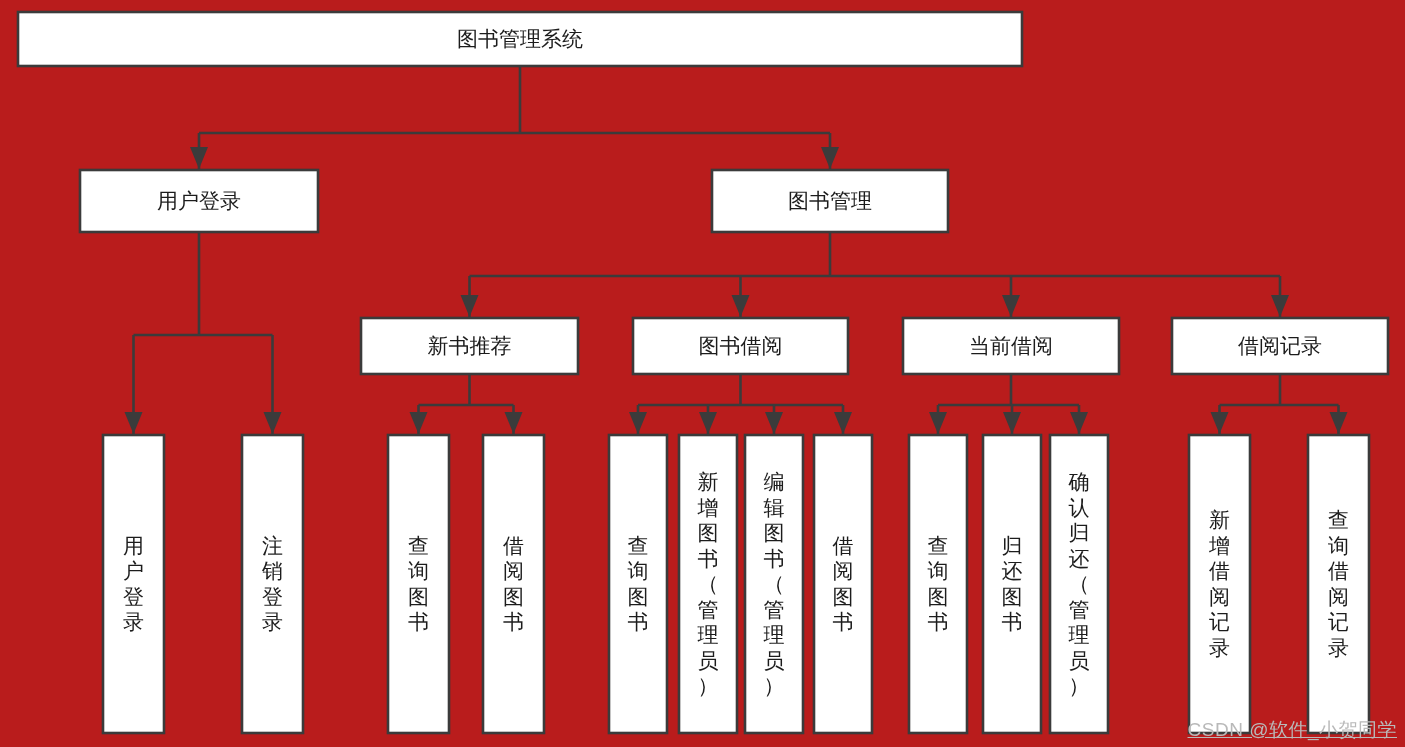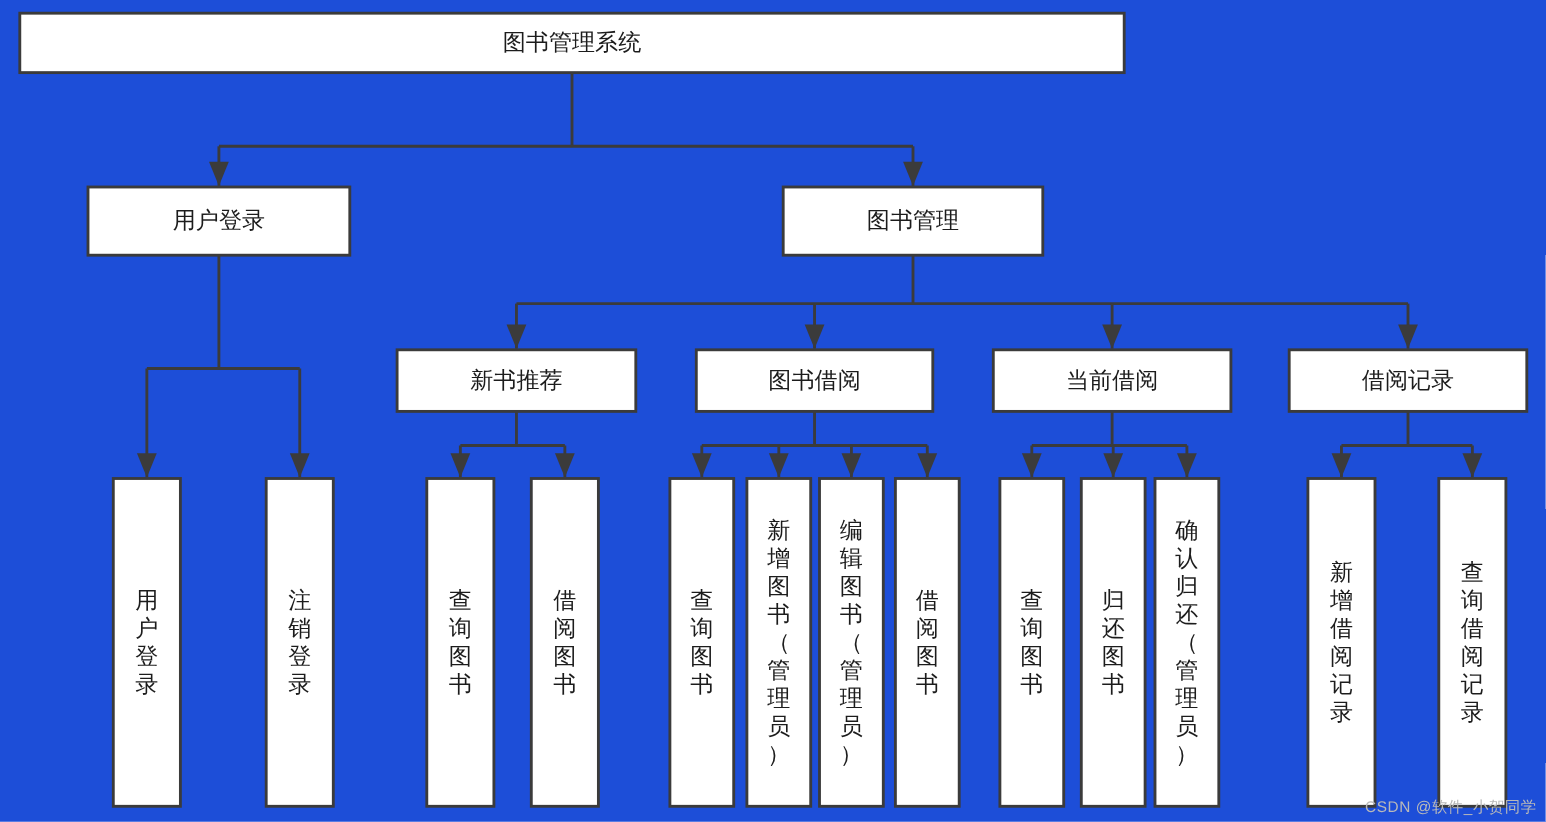--- a/index.html
+++ b/index.html
@@ -10,21 +10,21 @@
   body {
     width: 1405px;
     height: 747px;
     font-family: "Liberation Sans", "DejaVu Sans", sans-serif;
     overflow: hidden;
   }
   #diagram-root {
     position: relative;
     width: 1405px;
     height: 747px;
-    background: #1d4ed8;
+    background: #b91c1c;
   }
   svg.diagram-canvas {
     position: absolute;
     top: 0;
     left: 0;
     width: 1405px;
     height: 747px;
   }
   .node-box {
     fill: #ffffff;
@@ -52,25 +52,26 @@
     font-family: "Liberation Sans", "DejaVu Sans", sans-serif;
     font-size: 21px;
     fill: #1c1c1c;
     text-anchor: middle;
   }
   .watermark-text {
     position: absolute;
     right: 8px;
     bottom: 4px;
     font-family: "Liberation Sans", "DejaVu Sans", sans-serif;
-    font-size: 14px;
+    font-size: 19px;
     color: #b9b9b9;
     letter-spacing: 0.5px;
     white-space: nowrap;
     user-select: none;
+    text-decoration: underline;
   }
 </style>
 </head>
 <body>
 
 <div id="diagram-root">
   <svg class="diagram-canvas" viewBox="0 0 1405 747">
     <g id="edges-layer">
         <line x1="520" y1="66" x2="520" y2="133" class="edge-line"></line>
         <line x1="199" y1="133" x2="830" y2="133" class="edge-line"></line>

